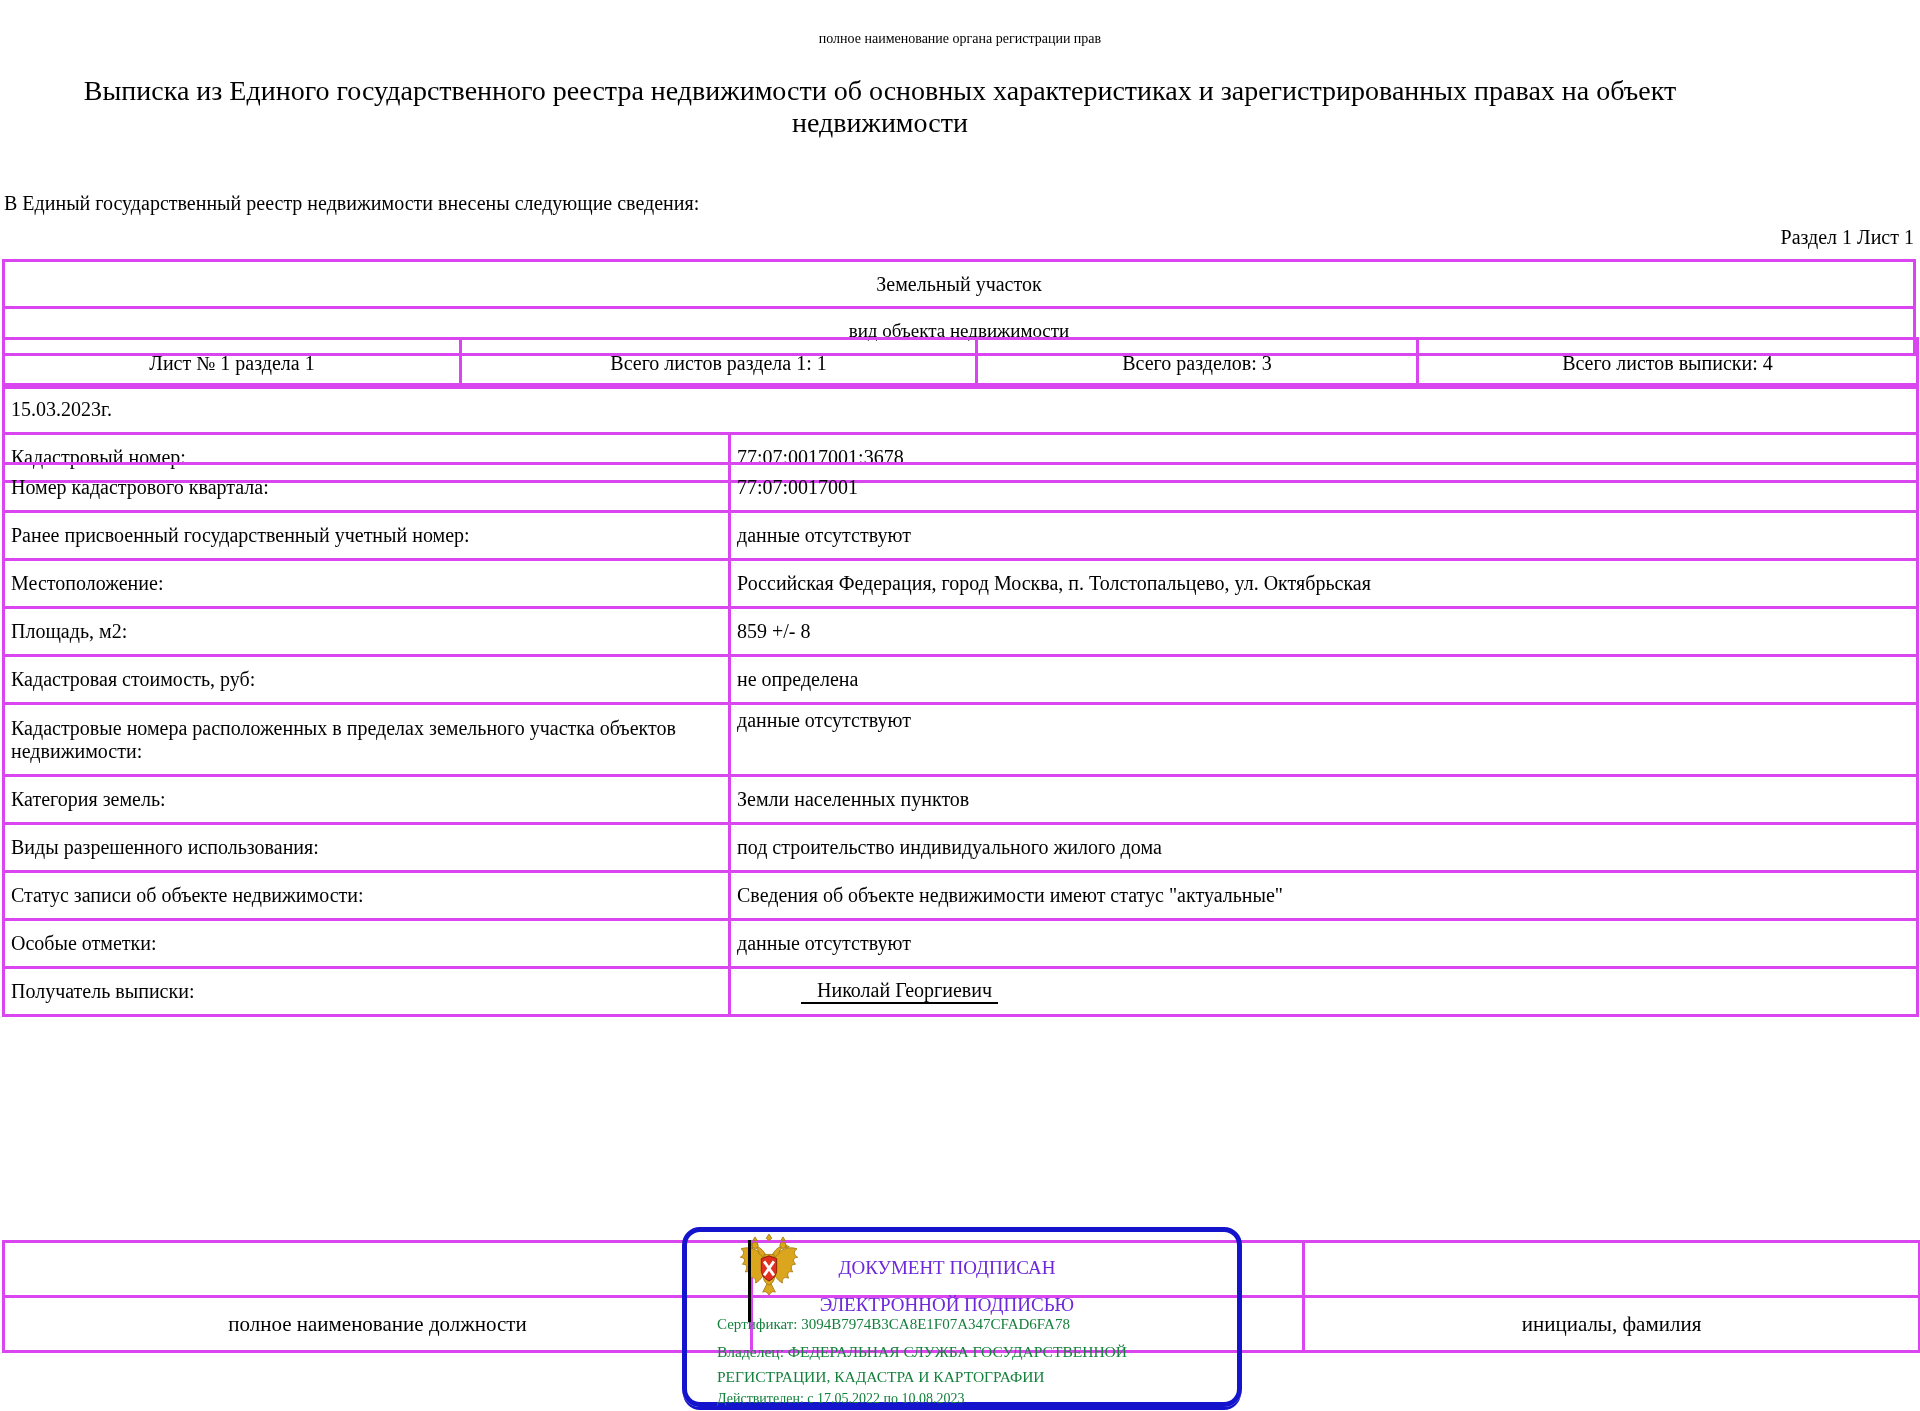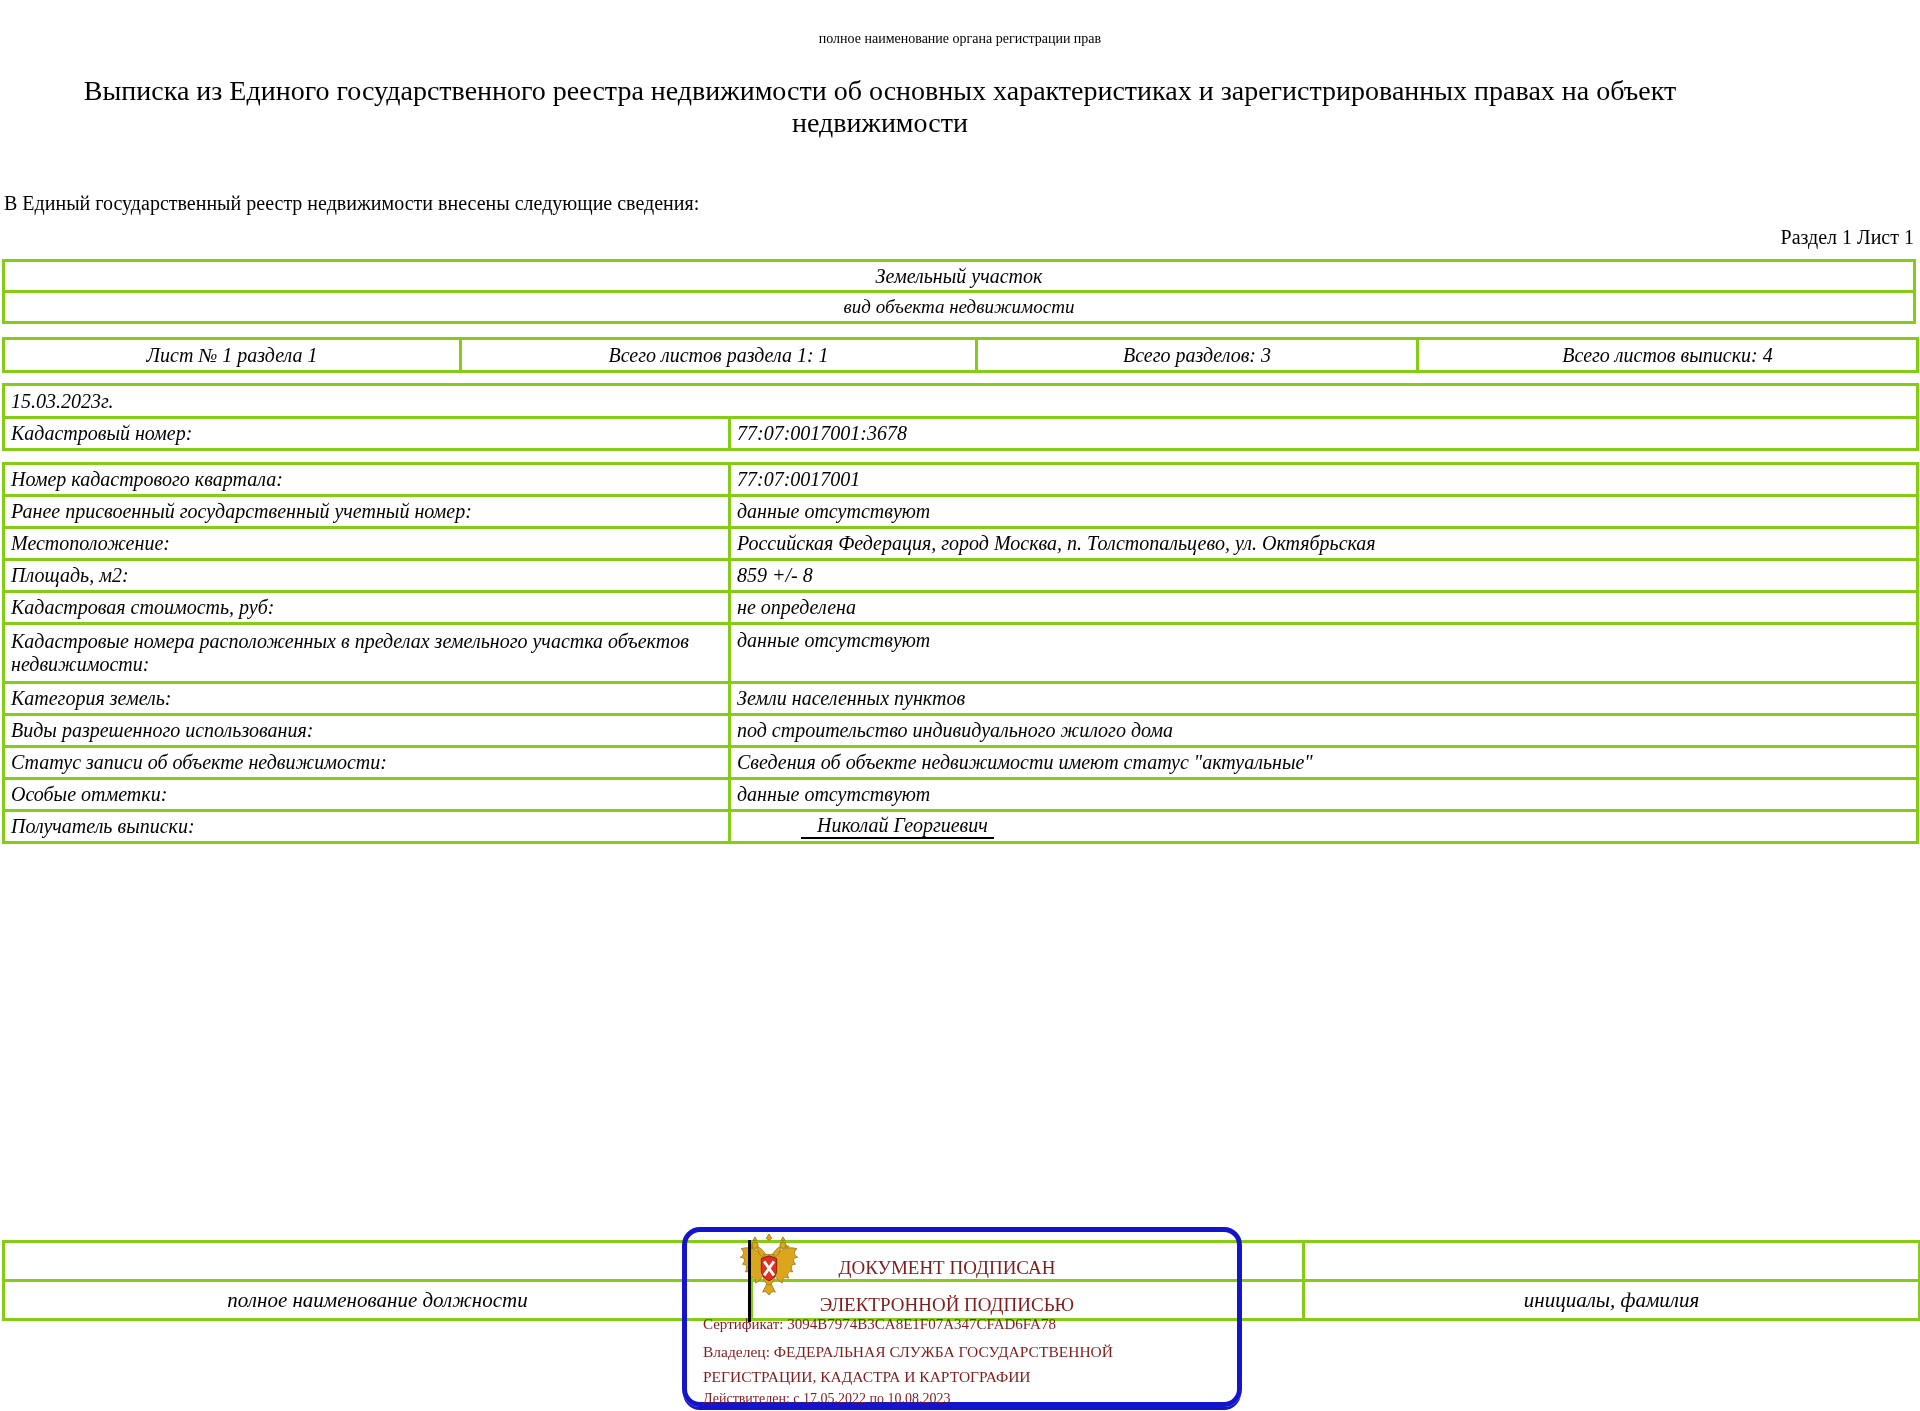--- a/index.html
+++ b/index.html
@@ -10,21 +10,21 @@
   .org-title{position:absolute;top:4px;left:0;width:100%;text-align:center;font-size:21px;}
   .org-title .u{text-decoration:underline;text-decoration-thickness:2px;text-underline-offset:4px;}
   .org-subtitle{position:absolute;top:31px;left:0;width:100%;text-align:center;font-size:14px;}
   .doc-title{position:absolute;top:75px;left:0;right:160px;text-align:center;font-size:28px;}
   .section-title{position:absolute;top:152px;left:0;width:100%;text-align:center;font-size:20px;}
   .intro{position:absolute;top:192px;left:4px;font-size:20px;}
   .razdel{position:absolute;top:226px;right:6px;font-size:20px;}
 
   
   .tbl{position:absolute;left:2px;width:1914px;border-collapse:collapse;table-layout:fixed;}
-  .tbl td{border:3px solid #84cc16;font-size:20px;padding:1px 6px;vertical-align:middle;overflow:hidden;font-style:italic;}
+  .tbl td{border:3px solid #d946ef;font-size:20px;padding:9px 6px;vertical-align:middle;overflow:hidden;}
   .object-table{top:259px;}
   .object-table td{text-align:center;height:26px;}
   .object-table .cap{font-size:19px;}
   .sheets-table{top:337px;}
   .sheets-table td{text-align:center;height:28px;}
   .maintop-table{top:383px;}
   .maintop-table td{height:27px;}
   .details-table{top:462px;}
   .details-table td{height:27px;}
   .details-table tr.tall td{height:51px;}
@@ -33,24 +33,24 @@
 
   
   .footer-table{top:1240px;left:2px;width:1916px;}
   .footer-table td{height:34px;text-align:center;font-size:21px;}
 
   
   .stamp{position:absolute;left:682px;top:1227px;width:550px;height:170px;
          border:5px solid #1414CC;border-radius:18px;z-index:20;background:transparent;
          box-shadow:0 4px 0 -1px #1414CC;}
   .eagle{position:absolute;left:47px;top:0;width:70px;height:70px;}
-  .st-t{position:absolute;left:90px;width:340px;text-align:center;color:#7f1d1d;font-size:19px;white-space:nowrap;}
+  .st-t{position:absolute;left:90px;width:340px;text-align:center;color:#6d28d9;font-size:19px;white-space:nowrap;}
   .t1{top:25px;}
   .t2{top:62px;}
-  .st-line{position:absolute;left:16px;color:#7f1d1d;font-size:15.5px;white-space:nowrap;}
+  .st-line{position:absolute;left:30px;color:#15803d;font-size:15.5px;white-space:nowrap;}
   .cert{top:84px;font-size:15px;}
   .own1{top:111px;}
   .own2{top:136px;}
   .valid{top:159px;font-size:14px;}
   .divider-overlay{position:absolute;left:748px;top:1240px;width:3px;height:82px;background:#000;z-index:30;}
 </style>
 </head>
 <body>
 
 <div class="page">

